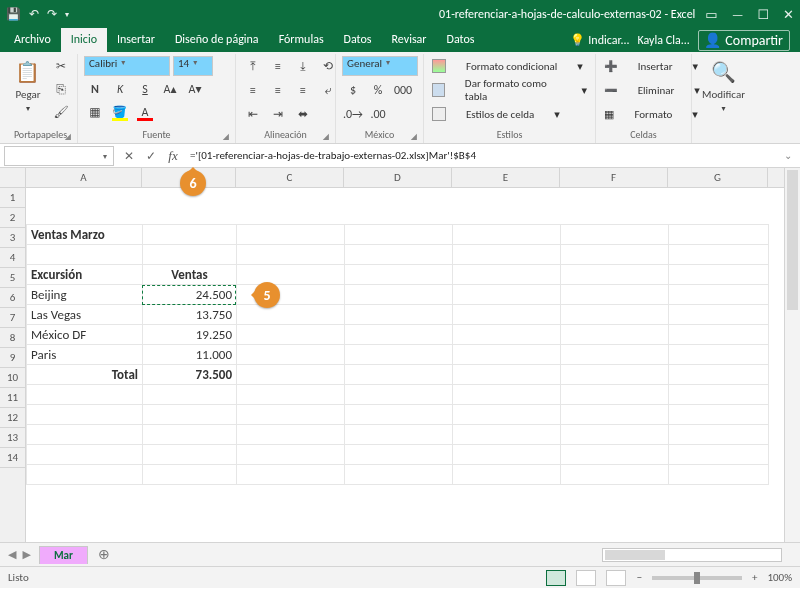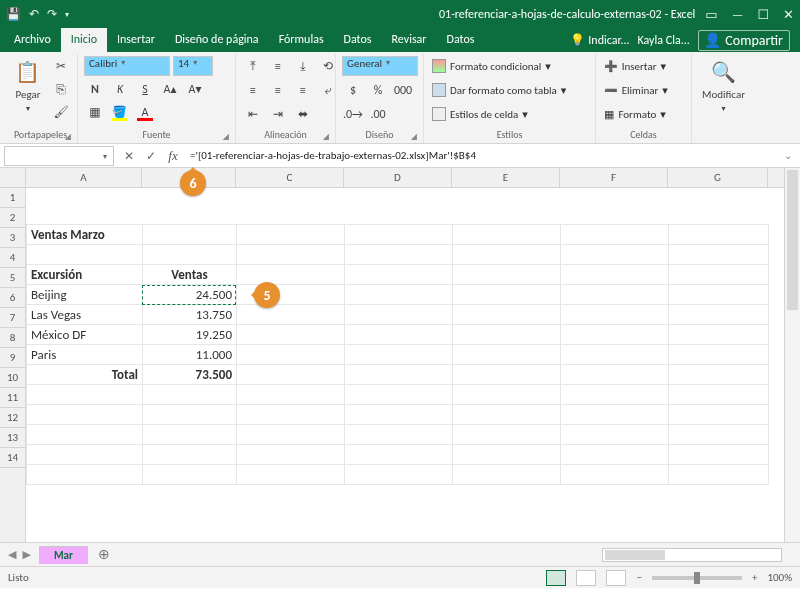--- a/index.html
+++ b/index.html
@@ -23,21 +23,21 @@
 .rgroup .body { display:flex; gap:4px; align-items:flex-start; }
 .rgroup .label { text-align:center; font-size:10px; color:#666; padding:2px 0; position:relative; }
 .rgroup .label .dl { position:absolute; right:0; bottom:2px; font-size:8px; color:#888; }
 .btnv { display:flex; flex-direction:column; align-items:center; gap:2px; padding:2px 4px; font-size:11px; color:#444; }
 .btnv .ico { width:28px; height:28px; display:flex; align-items:center; justify-content:center; font-size:20px; }
 .row { display:flex; gap:3px; align-items:center; }
 .col { display:flex; flex-direction:column; gap:3px; }
 .small { width:22px; height:20px; border:1px solid transparent; display:flex; align-items:center; justify-content:center; font-size:12px; color:#444; }
 .combo { height:20px; border:1px solid #c8c8c8; background:#7dd3fc; display:flex; align-items:flex-start; padding:0 4px; font-size:11px; }
 .combo .dd { margin-left:4px; font-size:8px; color:#666; }
-.txtbtn { font-size:11px; color:#333; display:flex; align-items:center; gap:4px; height:20px; padding:0 2px; }
+.txtbtn { font-size:11px; color:#333; display:flex; align-items:center; gap:20px; height:20px; padding:0 2px; }
 .txtbtn .sq { width:14px; height:14px; border:1px solid #999; }
 
 .fbar { height:24px; border-bottom:1px solid #d4d4d4; display:flex; align-items:center; background:#fff; }
 .namebox { width:110px; height:20px; margin:0 4px; border:1px solid #c8c8c8; background:#fff; display:flex; align-items:center; padding:0 6px; font-size:11px; justify-content:space-between; }
 .namebox .dd { font-size:8px; color:#666; }
 .fbar .fbtn { width:22px; text-align:center; color:#666; font-size:12px; }
 .fbar .fx { font-style:italic; font-family:"Times New Roman",serif; font-size:13px; color:#555; }
 .fbar .formula { flex:1; padding:0 6px; font-size:11px; color:#222; }
 .fbar .exp { width:16px; color:#888; font-size:10px; }
 
@@ -191,21 +191,21 @@
       <div class="row">
         <div class="small">$</div>
         <div class="small">%</div>
         <div class="small">000</div>
       </div>
       <div class="row">
         <div class="small">.0→</div>
         <div class="small">.00</div>
       </div>
     </div>
-    <div class="label"><span>Diseño</span><span class="dl">◢</span></div>
+    <div class="label"><span>México</span><span class="dl">◢</span></div>
   </div>
 
   <div class="rgroup" style="width:172px">
     <div class="body col" style="gap:4px">
       <div class="txtbtn"><span class="sq" style="background:linear-gradient(#f99,#9f9)"></span><span>Formato condicional</span> ▾</div>
       <div class="txtbtn"><span class="sq" style="background:#cde"></span><span>Dar formato como tabla</span> ▾</div>
       <div class="txtbtn"><span class="sq" style="background:#eee"></span><span>Estilos de celda</span> ▾</div>
     </div>
     <div class="label"><span>Estilos</span></div>
   </div>

